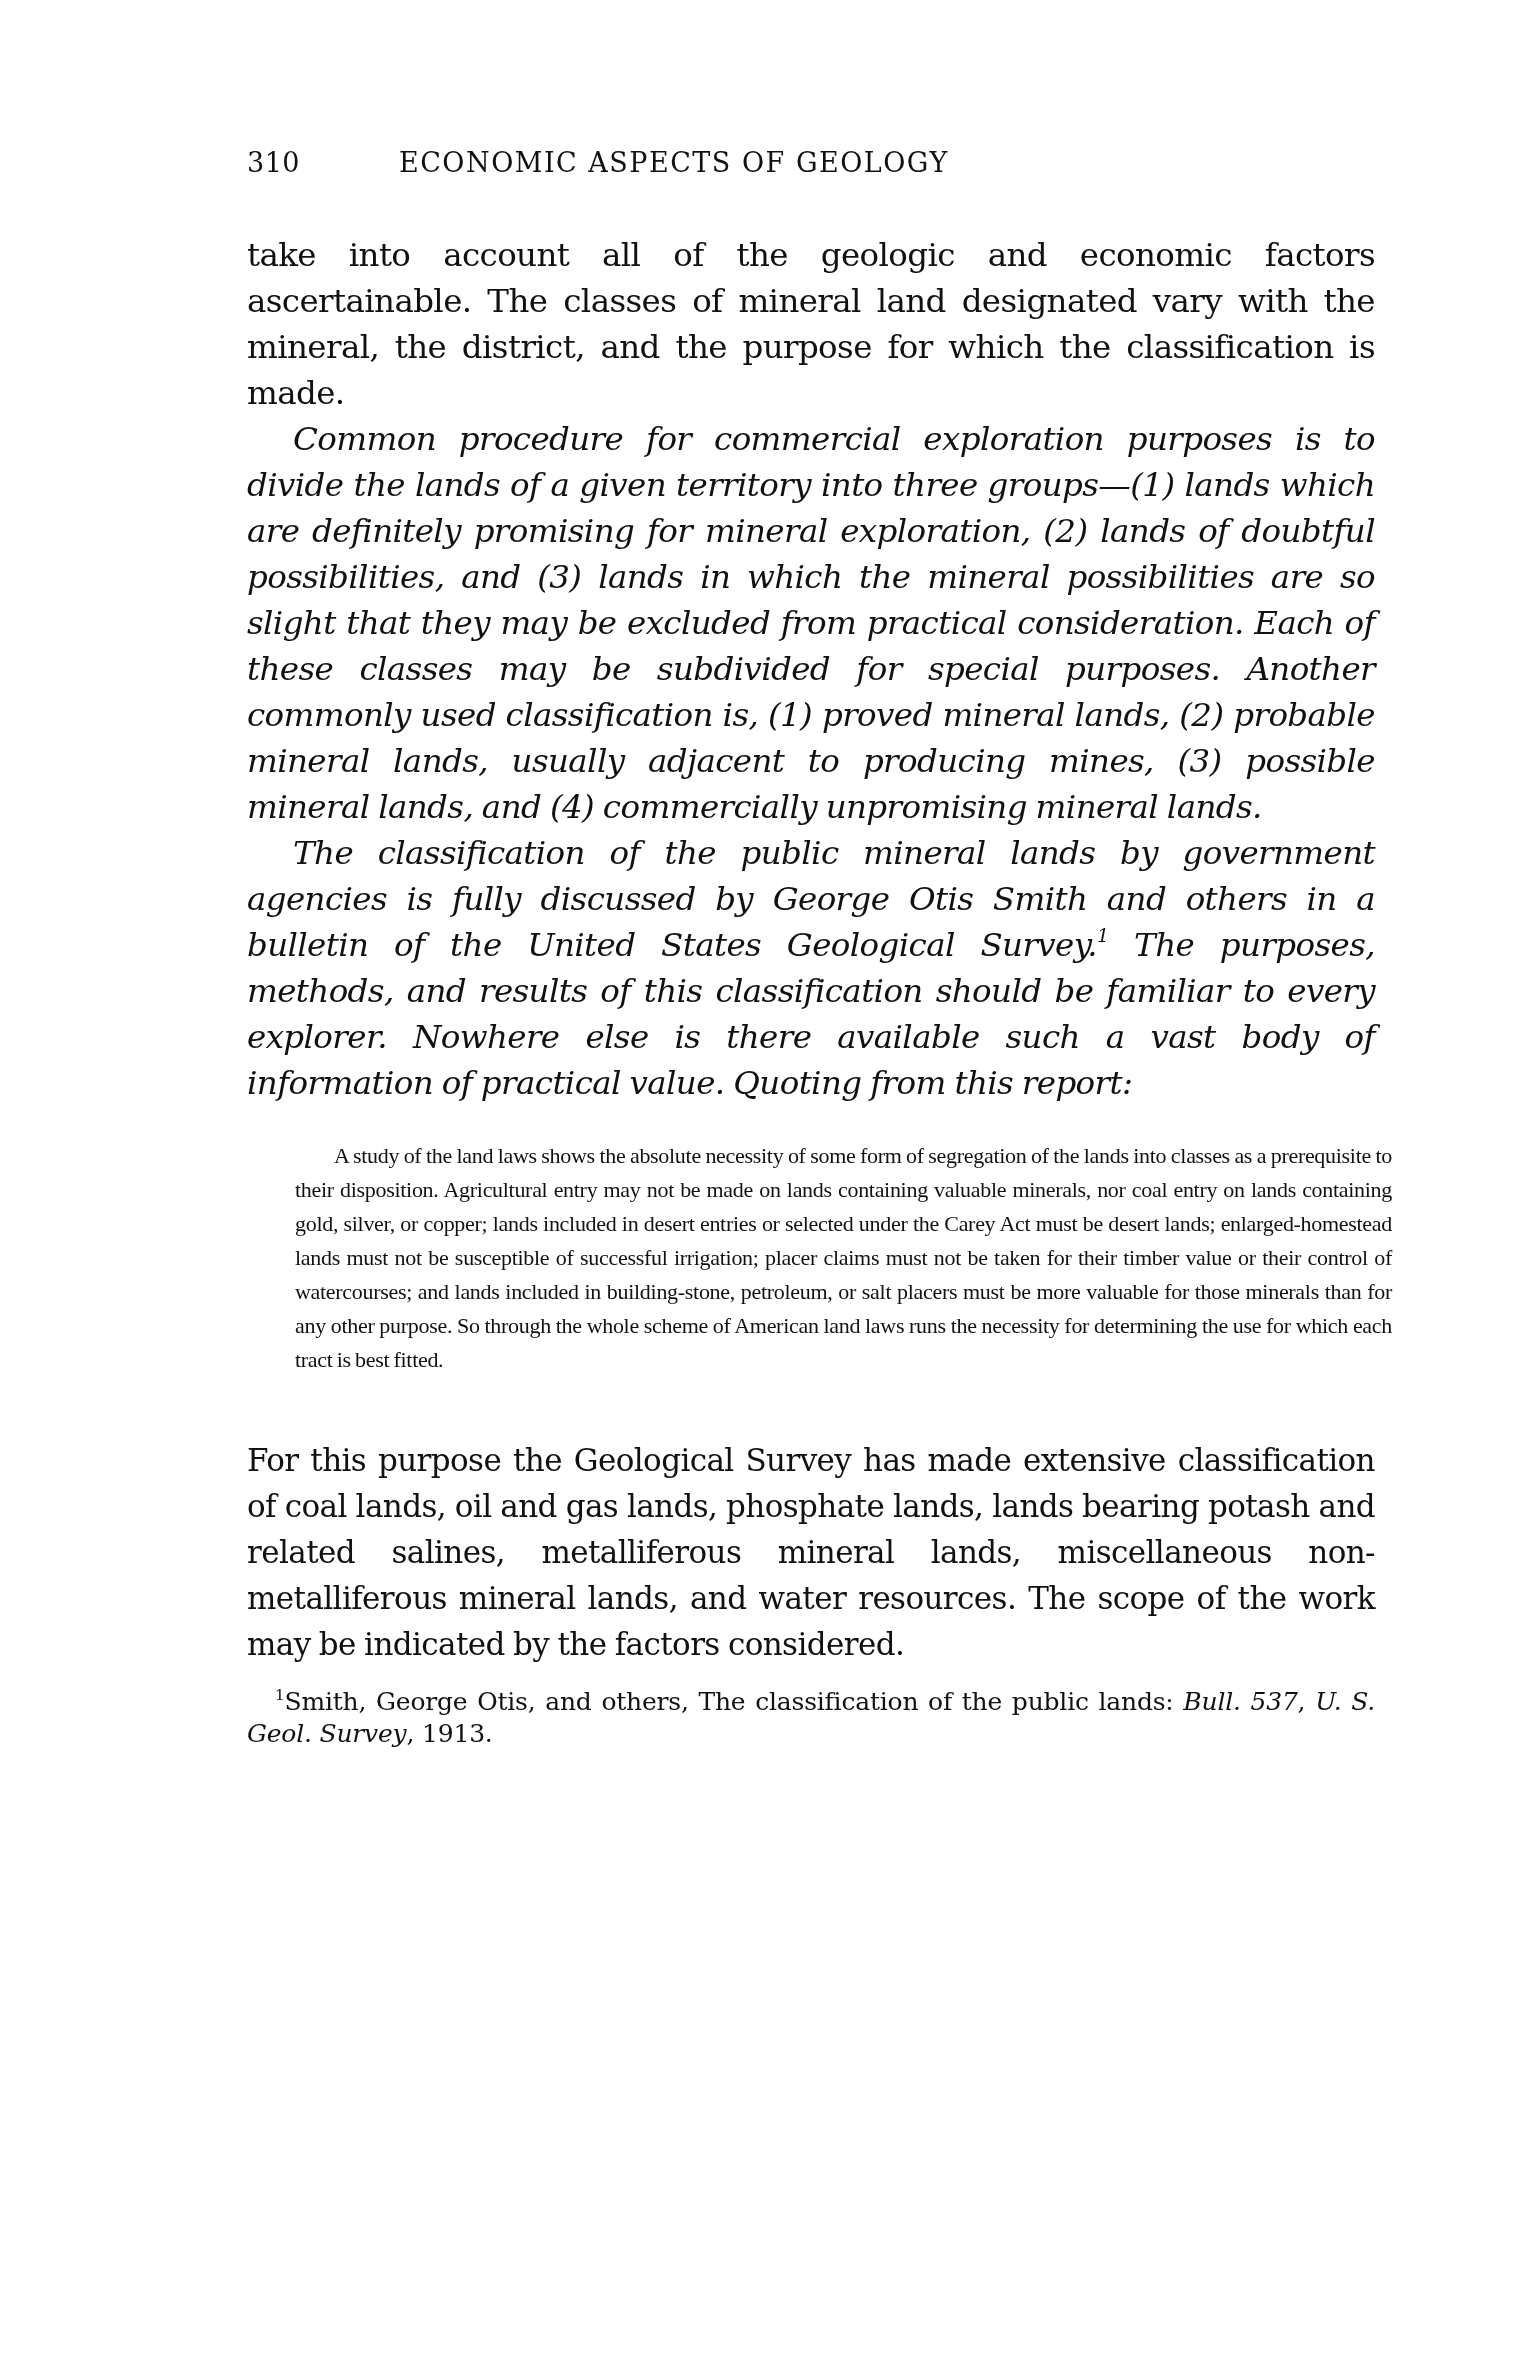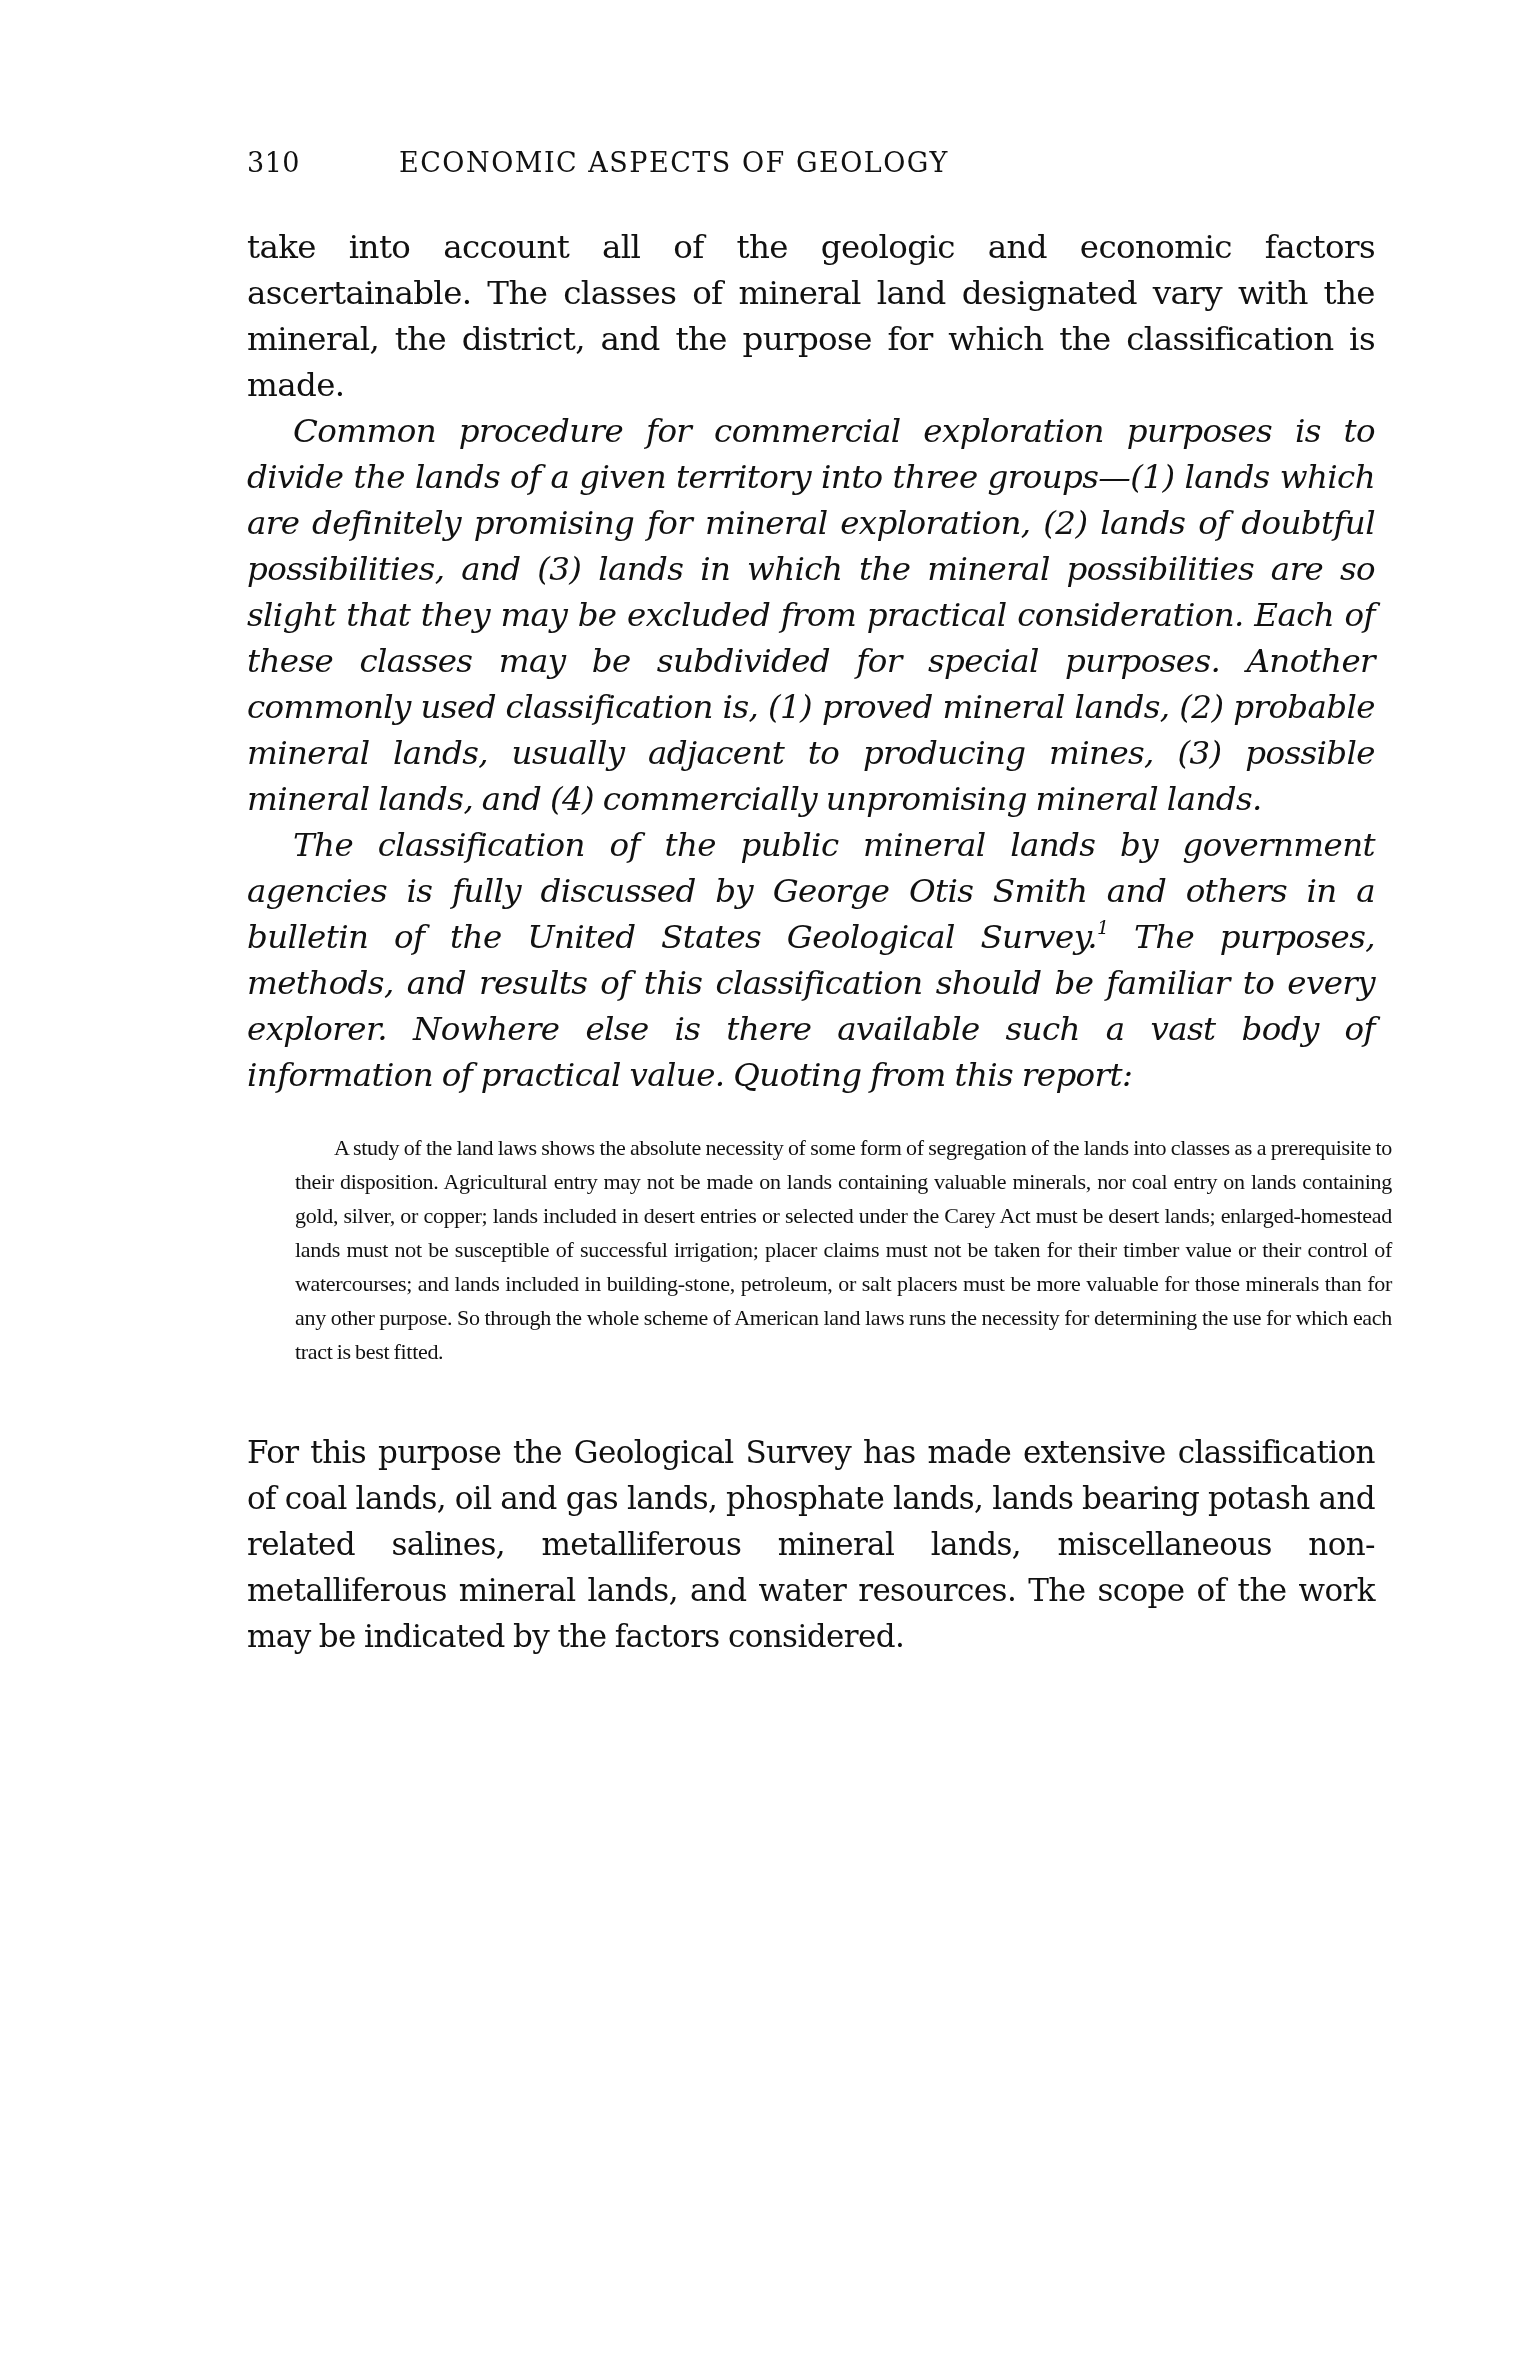--- a/index.html
+++ b/index.html
@@ -35,21 +35,21 @@
       top: 3.8px;
     }
     .running-title {
       position: absolute;
       left: 116px;
       top: 3.8px;
       letter-spacing: 1.5px;
       margin-left: 36px;
     }
     .body-text {
-      margin-top: 24px;
+      margin-top: 32px;
       font-size: 32.5px;
       line-height: 46px;
       text-align: justify;
       letter-spacing: -0.6px;
       word-spacing: -1px;
     }
     .body-text p {
       margin: 0;
       text-align: justify;
       text-align-last: left;
@@ -130,15 +130,18 @@
   </div>
 
   <div class="quote">
     <p>A study of the land laws shows the absolute necessity of some form of segregation of the lands into classes as a prerequisite to their disposition. Agricultural entry may not be made on lands containing valuable minerals, nor coal entry on lands containing gold, silver, or copper; lands included in desert entries or selected under the Carey Act must be desert lands; enlarged-homestead lands must not be susceptible of successful irrigation; placer claims must not be taken for their timber value or their control of watercourses; and lands included in building-stone, petroleum, or salt placers must be more valuable for those minerals than for any other purpose. So through the whole scheme of American land laws runs the necessity for determining the use for which each tract is best fitted.</p>
   </div>
 
   <div class="after-quote">
     <p>For this purpose the Geological Survey has made extensive classification of coal lands, oil and gas lands, phosphate lands, lands bearing potash and related salines, metalliferous mineral lands, miscellaneous non-metalliferous mineral lands, and water resources. The scope of the work may be indicated by the factors considered.</p>
   </div>
 
+  <div class="footnote">
+    <p><sup>1</sup><span>Smith, George Otis, and others, The classification of the public lands: </span><em>Bull. 537</em><span>, </span><em>U. S. Geol. Survey</em><span>, 1913.</span></p>
+  </div>
 
 </div>
 
 
 </body></html>

